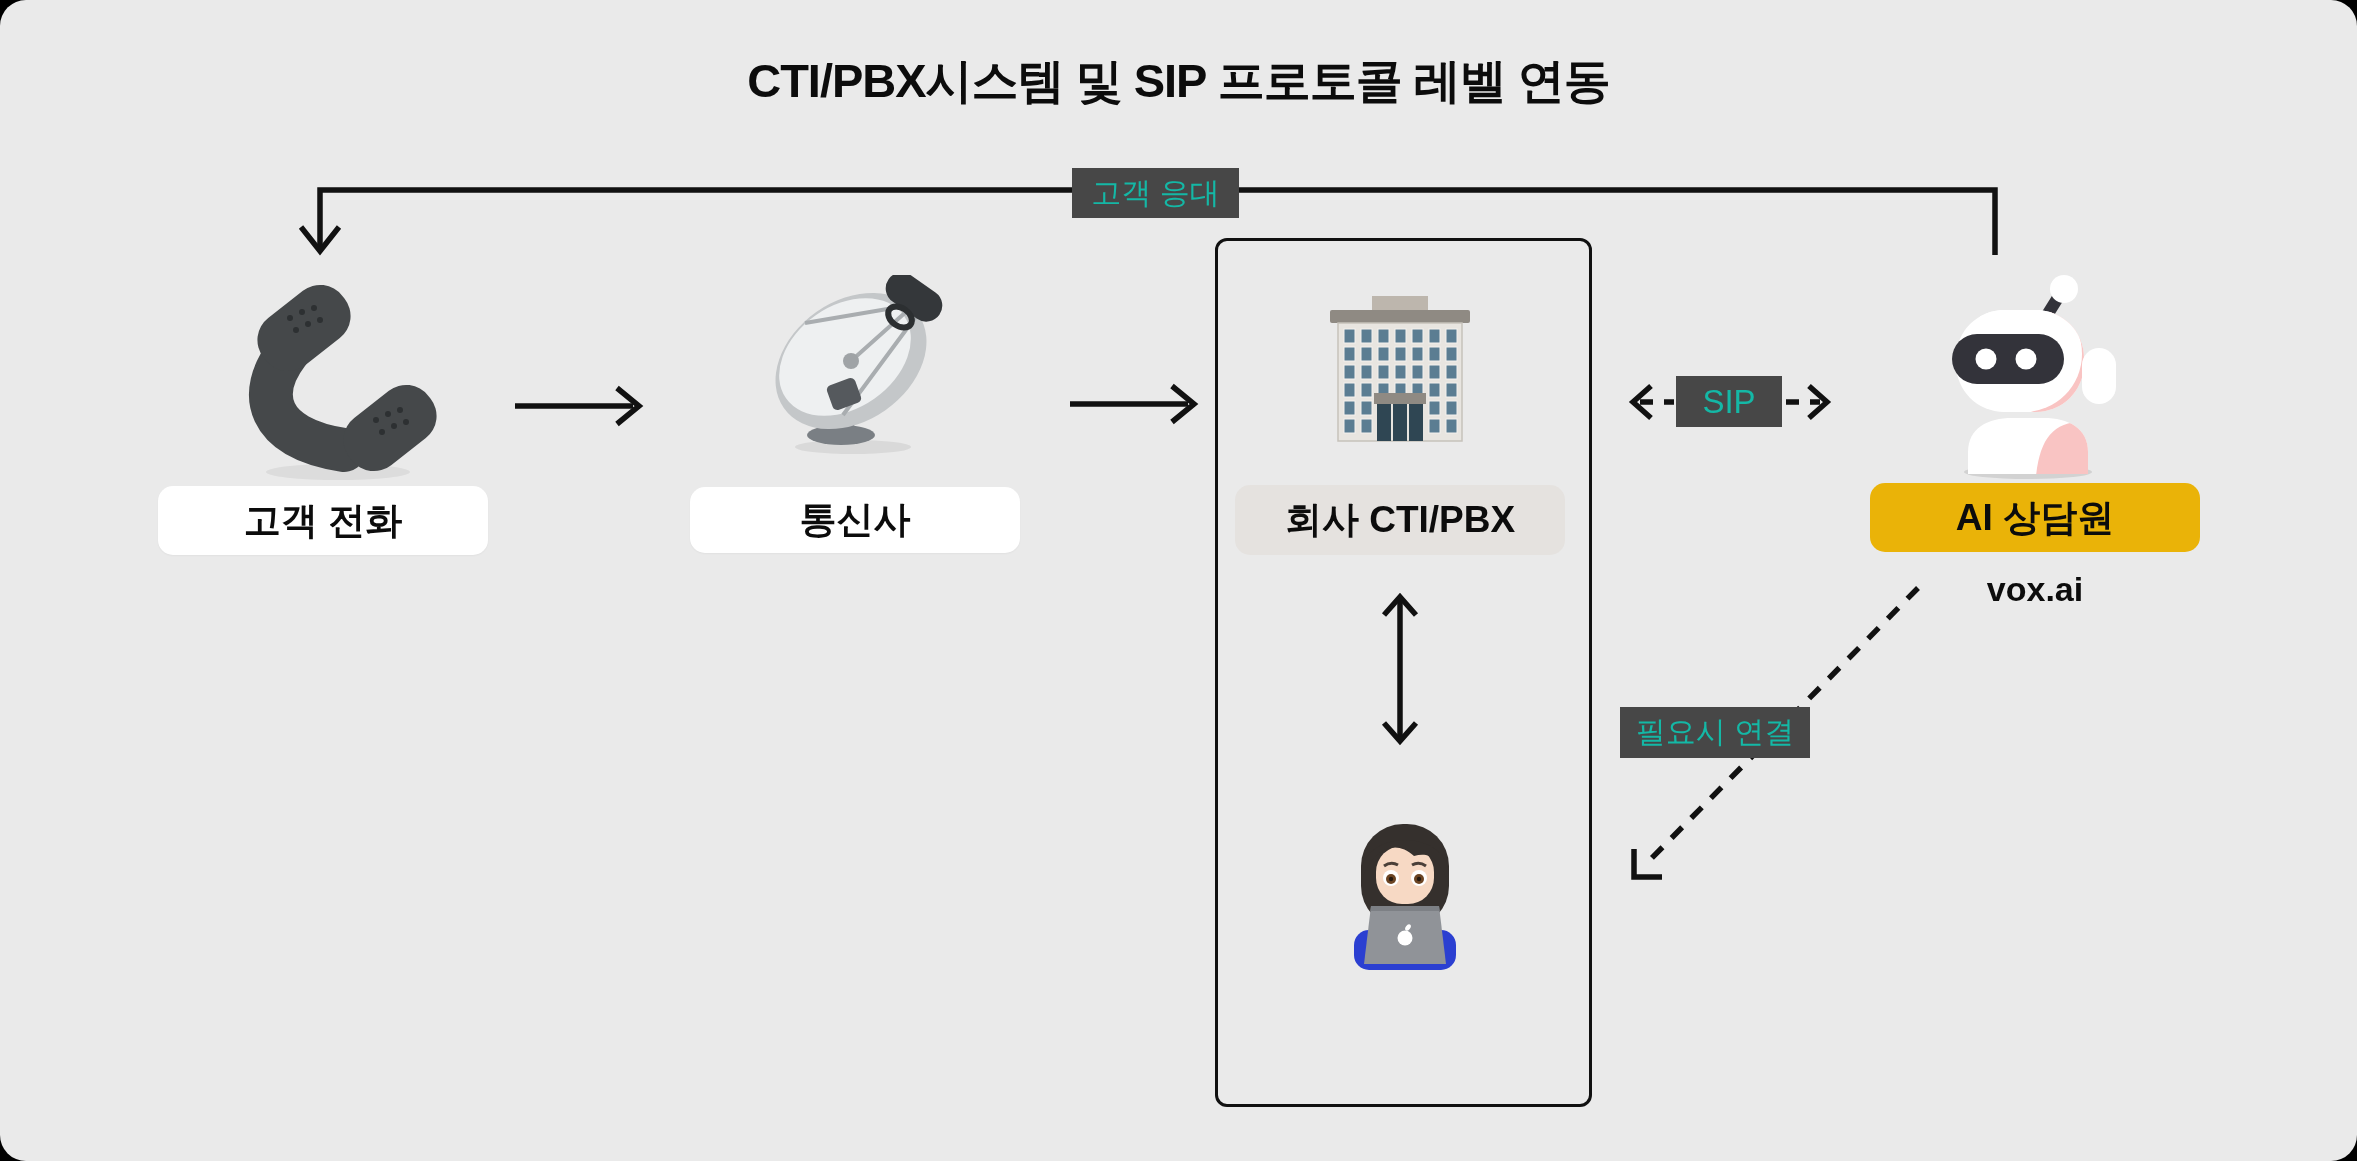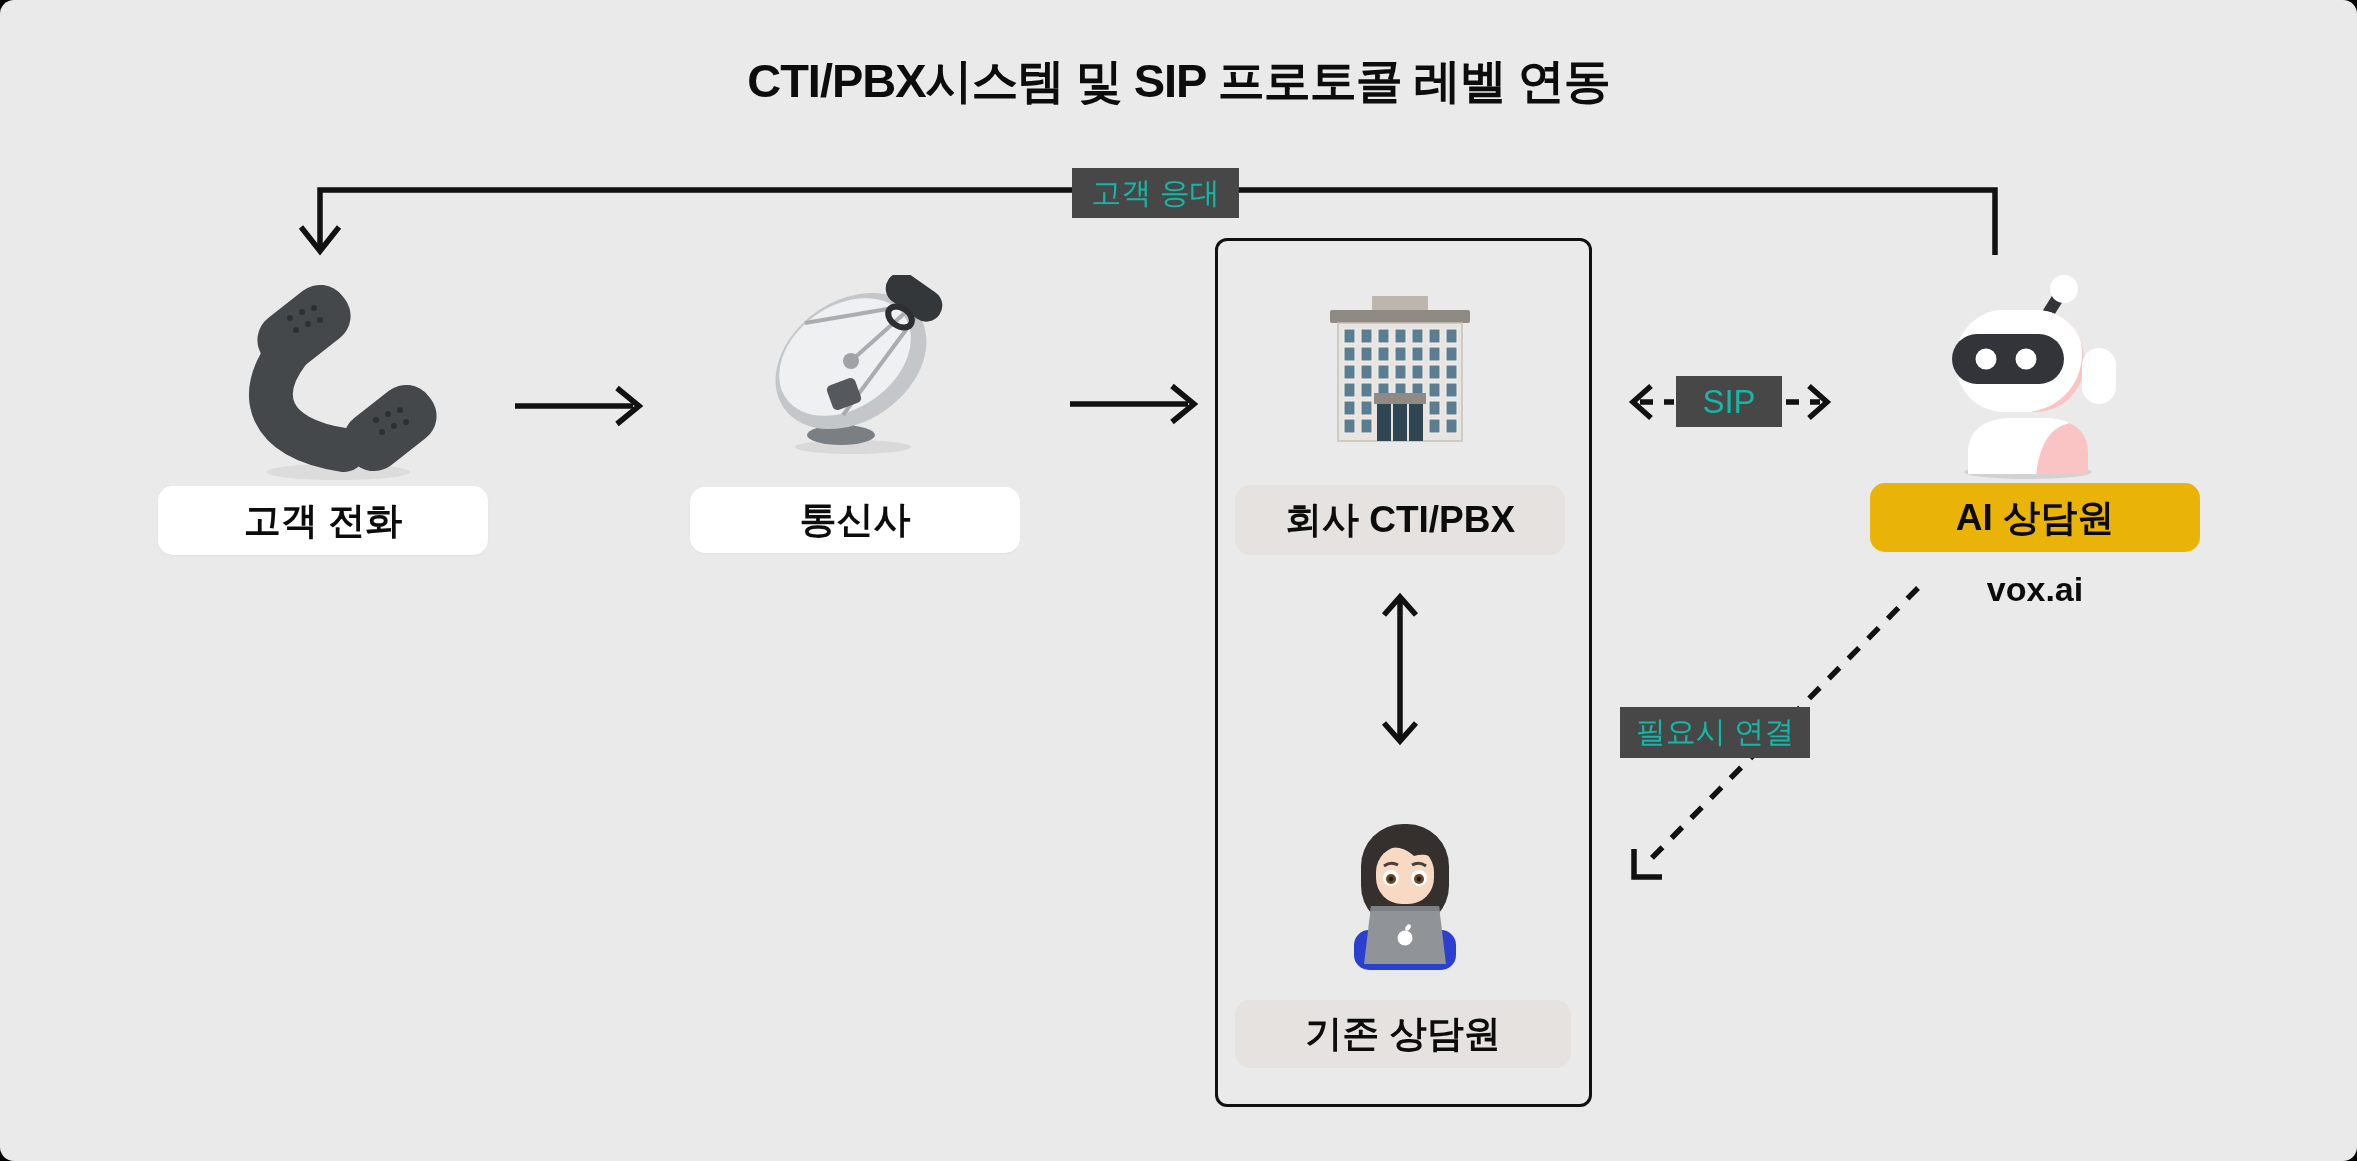--- a/index.html
+++ b/index.html
@@ -1,18 +1,18 @@
 <!DOCTYPE html>
 <html><head>
 <meta charset="utf-8">
 <style>
   html,body{margin:0;padding:0;background:#000;}
   .canvas{
     position:relative;width:2357px;height:1161px;background:#eaeaea;
-    border-radius:14px;overflow:hidden;
+    border-radius:26px;overflow:hidden;
     font-family:"Liberation Sans","DejaVu Sans",sans-serif;color:#0c0c0c;
   }
   .title{
     position:absolute;top:50px;left:0;width:100%;text-align:center;
     font-size:47px;font-weight:800;letter-spacing:-1px;color:#0c0c0c;
   }
   .lines{position:absolute;left:0;top:0;width:2357px;height:1161px;pointer-events:none;}
   .node-label{
     position:absolute;display:flex;align-items:center;justify-content:center;
     font-size:37px;font-weight:700;color:#0c0c0c;border-radius:15px;
@@ -224,23 +224,20 @@
   </div>
 
   <div class="node-label white-card" style="left:690px;top:487px;width:330px;height:66px;">
     <span>통신사</span>
   </div>
 
   <div class="node-label gray-card" style="left:1235px;top:485px;width:330px;height:70px;">
     <span>회사 CTI/PBX</span>
   </div>
 
-  <div class="node-label gray-card" style="left:1235px;top:1000px;width:336px;height:68px;">
-    <span>기존 상담원</span>
-  </div>
 
   <div class="node-label pink-card" style="left:1870px;top:483px;width:330px;height:69px;">
     <span>AI 상담원</span>
   </div>
 
   <div class="caption" style="left:1870px;top:570px;width:330px;">vox.ai</div>
 
   <div class="badge" style="left:1072px;top:168px;width:167px;height:50px;">
     <span>고객 응대</span>
   </div>

